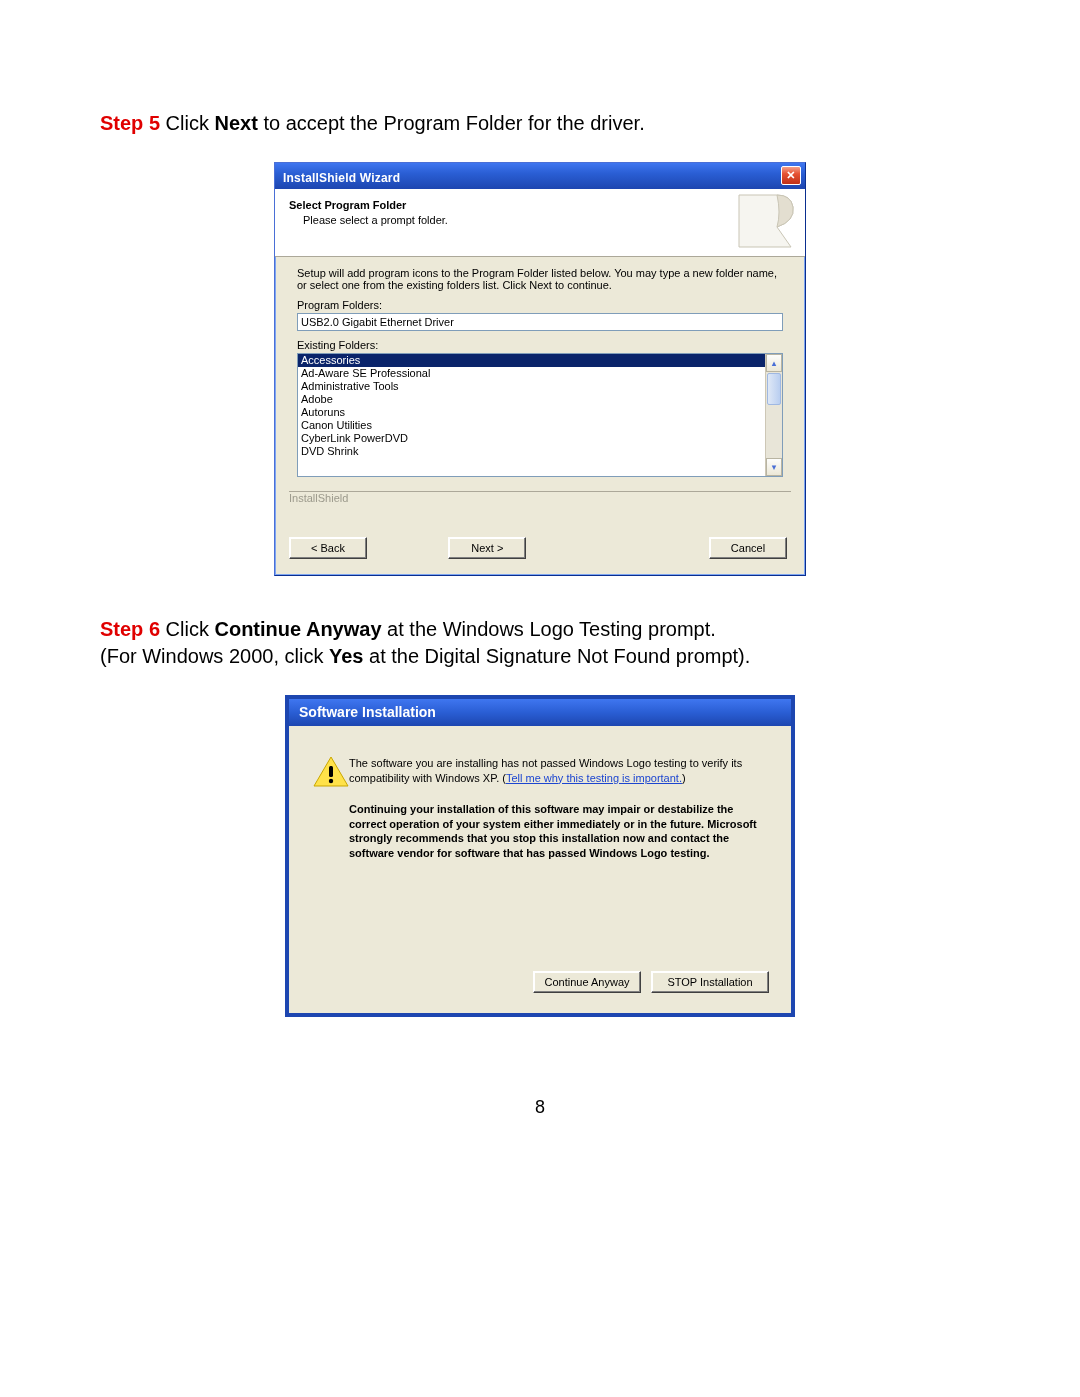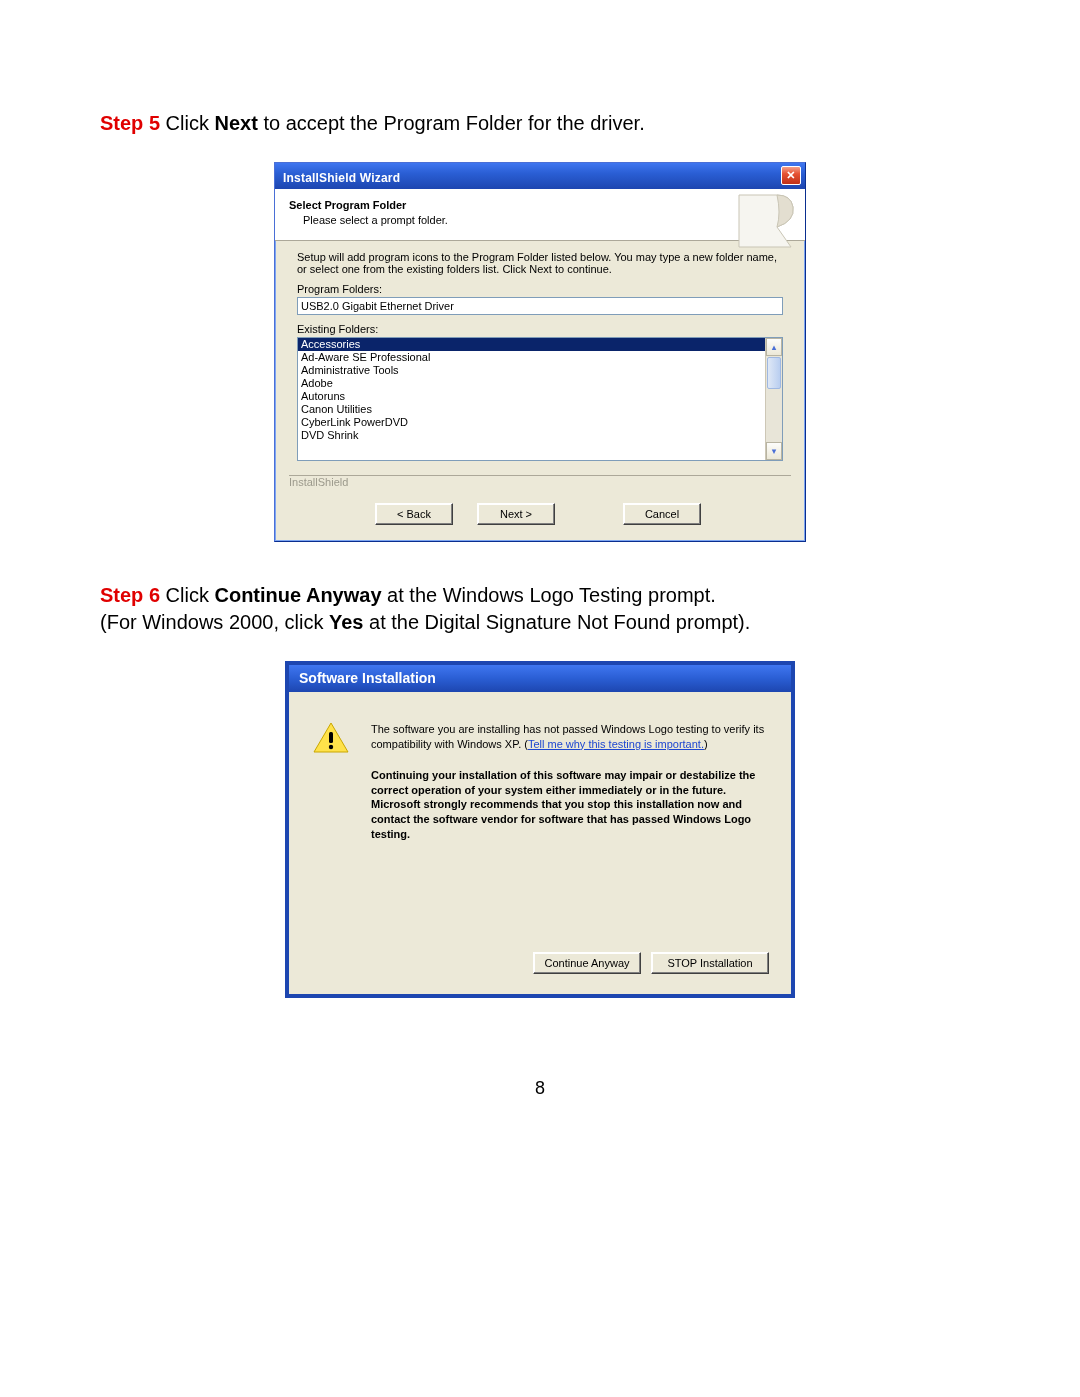--- a/index.html
+++ b/index.html
@@ -45,21 +45,21 @@
     width: 18px; height: 17px;
     background: linear-gradient(to bottom,#f4a08b,#e65233 40%,#c03018);
     border: 1px solid #fff;
     border-radius: 2px;
     color: #fff; font-weight: bold;
     display:flex;align-items:center;justify-content:center;
     font-size:11px; line-height:1;
   }
   .is-header {
     background: #fff;
-    padding: 10px 12px 14px 14px;
+    padding: 10px 12px 30px 14px;
     position: relative;
     border-bottom: 1px solid #aca899;
   }
   .is-header-graphic {
     position:absolute; right:8px; top:4px; width:60px; height:56px;
   }
   .is-h-title { font-weight: bold; font-size: 11px; }
   .is-h-sub { font-size: 11px; padding: 3px 0 0 14px; }
   .is-body { padding: 10px 22px 0 22px; font-size:11px; color:#000; }
   .is-label { margin: 8px 0 2px 0; }
@@ -88,21 +88,21 @@
   .thumb{flex:1;margin:1px;background:linear-gradient(to right,#dfe8f6,#b9cef0);border:1px solid #9fb8e2;border-radius:2px;max-height:30px;}
   .is-footer{
     margin-top:14px; padding: 10px 18px 16px 14px;
     position:relative;
   }
   .is-footer::before{
     content:""; position:absolute; left:14px; right:14px; top:0;
     border-top:1px solid #aca899; height:0;
   }
   .is-brand{color:#9c9a8c;font-size:11px;position:relative;top:-9px;background:#ece9d8;padding-right:4px;}
-  .is-btn-row{ display:flex; justify-content:center; gap:24px; margin-top:6px;}
+  .is-btn-row{ display:flex; justify-content:space-between; gap:24px; margin-top:24px;}
   .xp-btn{
     min-width:78px; height:22px;
     font-family:Tahoma,sans-serif; font-size:11px;
     background:#ece9d8;
     border:1px solid #404040; border-top-color:#fff;border-left-color:#fff;
     box-shadow: inset -1px -1px 0 #808080, inset 1px 1px 0 #fff;
     padding:0 10px;
   }
   .gap-btn{width:20px;}
 
@@ -113,21 +113,21 @@
     border-top:none;
     font-family:Tahoma,sans-serif; font-size:11px;
     background:#ece9d8;
   }
   .si-titlebar{
     background: linear-gradient(to bottom,#3f76f0 0%,#2a5ed4 50%,#1d46b0 100%);
     color:#fff;font-weight:bold; font-size:14px;
     padding:5px 10px 6px 10px;
     border-top:4px solid #1d46b0;
   }
-  .si-body{ padding:30px 24px 10px 24px; display:flex; gap:22px;}
+  .si-body{ padding:30px 24px 10px 24px; display:flex; }
   .warn-icon{ width:36px; flex:0 0 36px; }
   .si-text{ flex:1; line-height:1.35; }
   .si-text a{ color:#1d46d0; text-decoration:underline; }
   .si-bold{ font-weight:bold; margin-top:16px; }
   .si-btnbar{
     display:flex; justify-content:flex-end; gap:10px;
     padding: 100px 22px 20px 22px;
   }
 </style>
 </head>

